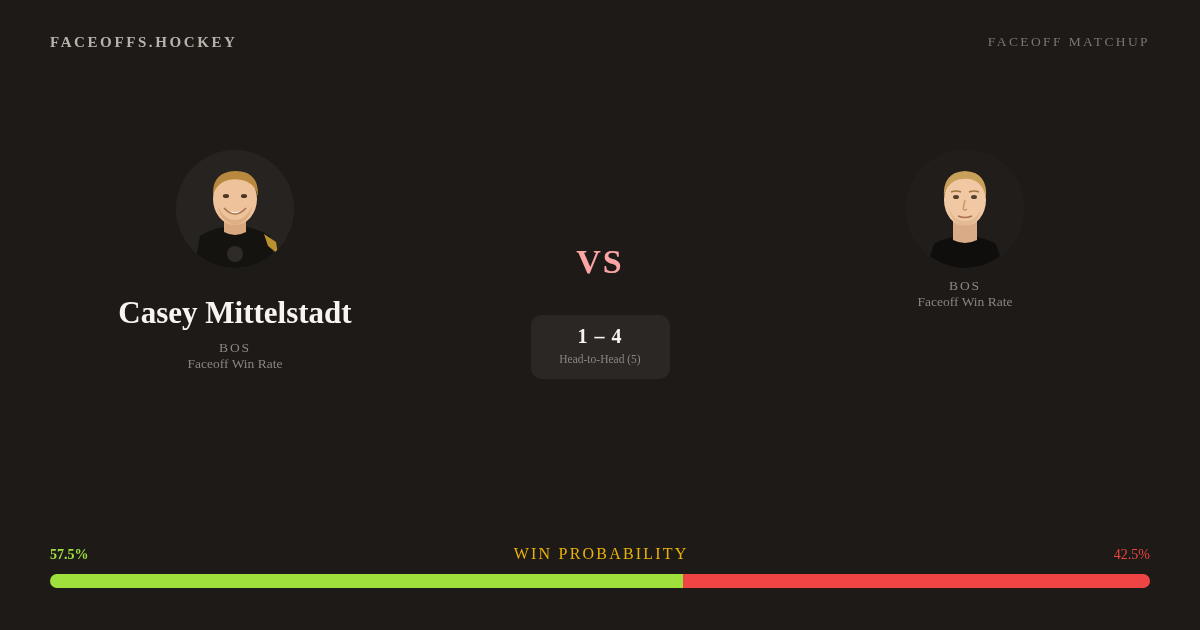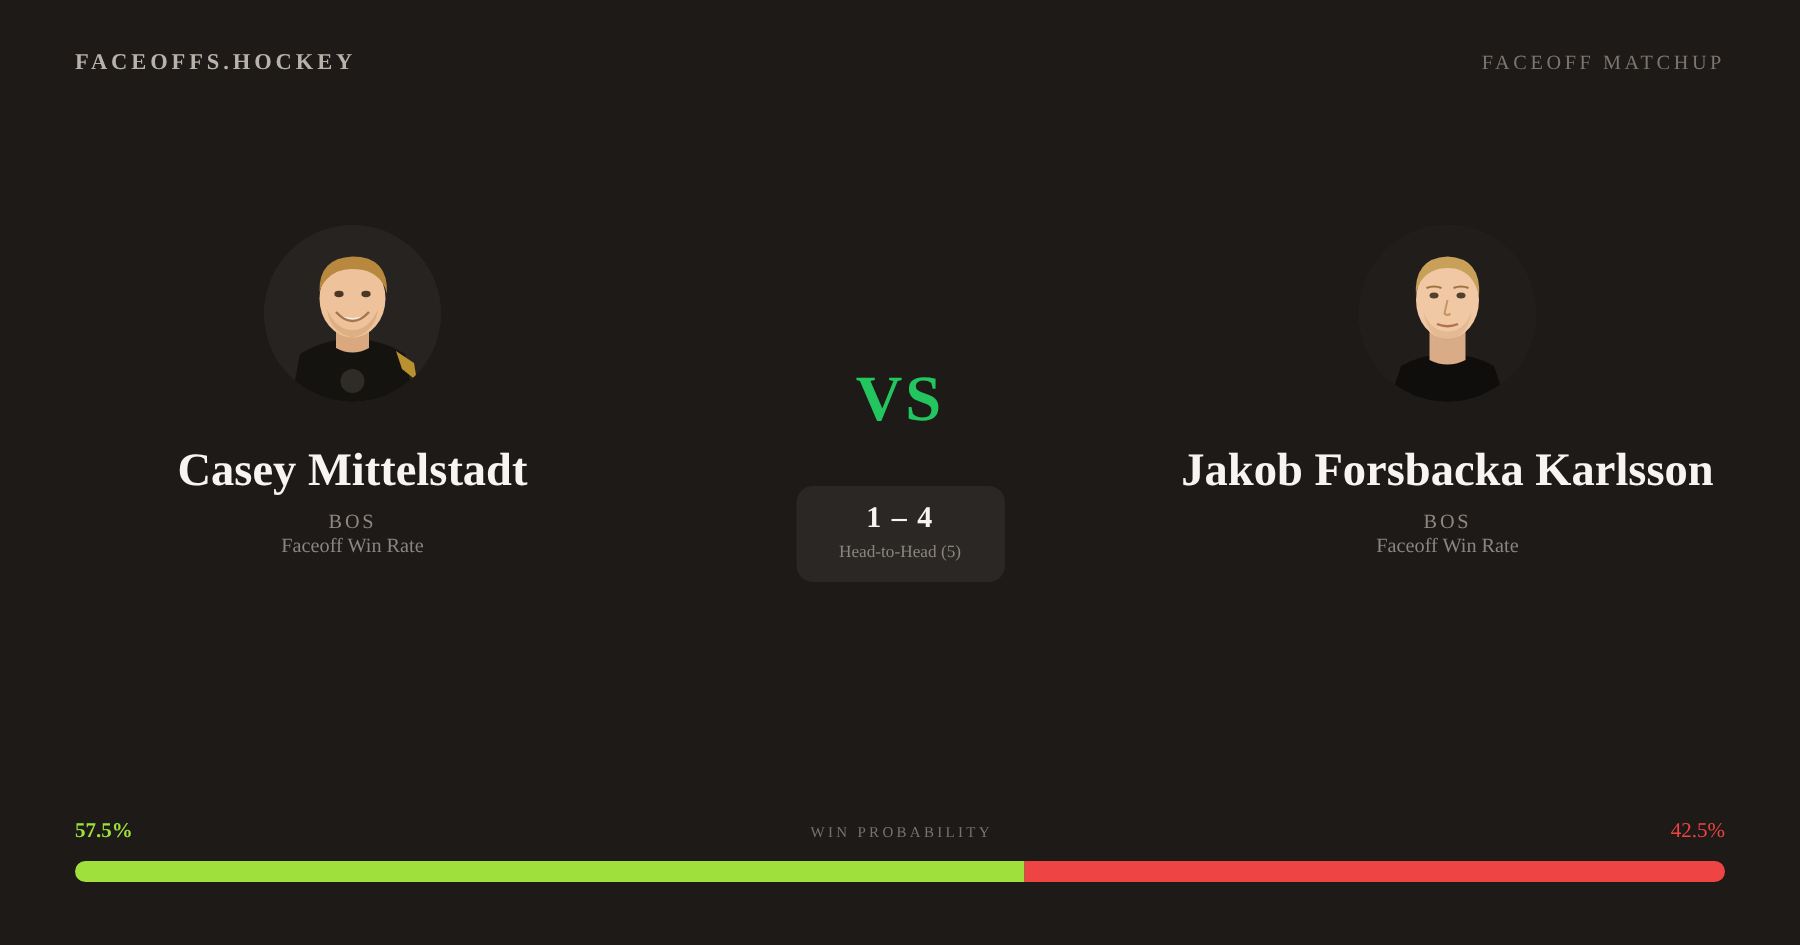--- a/index.html
+++ b/index.html
@@ -61,21 +61,21 @@
   .pcap {
     font-size:13.5px; color:#8a8580;
   }
 
   
   .center {
     width:260px; display:flex; flex-direction:column; align-items:center;
     padding-top:95px;
   }
   .vs {
-    font-size:43px; font-weight:700; letter-spacing:2px; color:#22c55e;
+    font-size:34px; font-weight:700; letter-spacing:2px; color:#fca5a5;
     line-height:1;
   }
   .h2h-card {
     margin-top:36px;
     width:139px; padding:11px 0 13px;
     background:#2a2724; border-radius:11px;
     display:flex; flex-direction:column; align-items:center;
   }
   .h2h-score {
     font-size:20px; font-weight:700; color:#f7f4f1; letter-spacing:1px;
@@ -89,21 +89,21 @@
   .winprob {
     position:absolute; left:50px; right:50px; bottom:42px;
   }
   .wp-row {
     display:flex; align-items:baseline; justify-content:space-between;
     margin-bottom:11px;
   }
   .wp-left  { font-size:14px; font-weight:700; color:#9fe03c; }
   .wp-right { font-size:14px; font-weight:400; color:#ef4444; }
   .wp-title {
-    font-size:10px; letter-spacing:2.2px; color:#737373; font-weight:400;
+    font-size:16px; letter-spacing:2.2px; color:#eab308; font-weight:400;
   }
   .wp-bar {
     height:14px; border-radius:7px; overflow:hidden;
     display:flex; background:#2a2724;
   }
   .wp-seg-left  { background:#9fe03c; height:100%; }
   .wp-seg-right { background:#ef4444; height:100%; flex:1; }
 </style>
 </head>
 <body>
@@ -183,21 +183,20 @@
           <path d="M45 42 Q50 40 55 42" stroke="#9b7440" stroke-width="1.4" fill="none"></path>
           <path d="M63 42 Q68 40 73 42" stroke="#9b7440" stroke-width="1.4" fill="none"></path>
 
           <path d="M59 50 L57 59 Q59 61 61 59" stroke="#c79464" stroke-width="1.3" fill="none"></path>
           <path d="M52 66 Q59 69 66 66" stroke="#b0714f" stroke-width="1.6" fill="none"></path>
 
           <path d="M43 58 Q45 74 59 77 Q73 74 75 58 Q70 71 59 71 Q48 71 43 58 Z" fill="#cfa176" opacity="0.35"></path>
         </g>
       </svg>
     </div>
-    <div class="pname">Jakob Forsbacka Karlsson</div>
     <div class="pteam">BOS</div>
     <div class="pcap">Faceoff Win Rate</div>
   </div>
 </div>
 
 <div class="winprob">
   <div class="wp-row">
     <div class="wp-left" style="color: rgb(159, 224, 60);">57.5%</div>
     <div class="wp-title">WIN PROBABILITY</div>
     <div class="wp-right" style="color: rgb(239, 68, 68);">42.5%</div>

